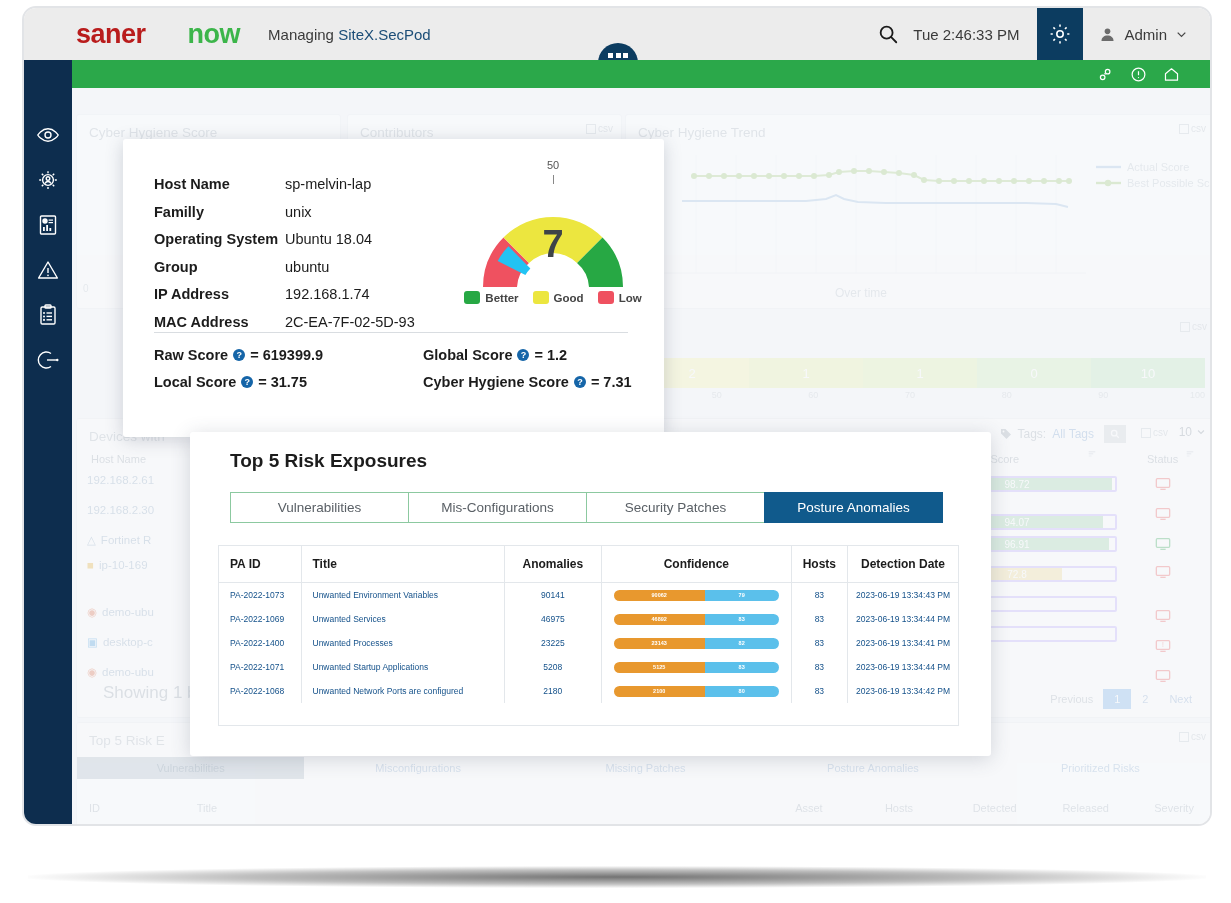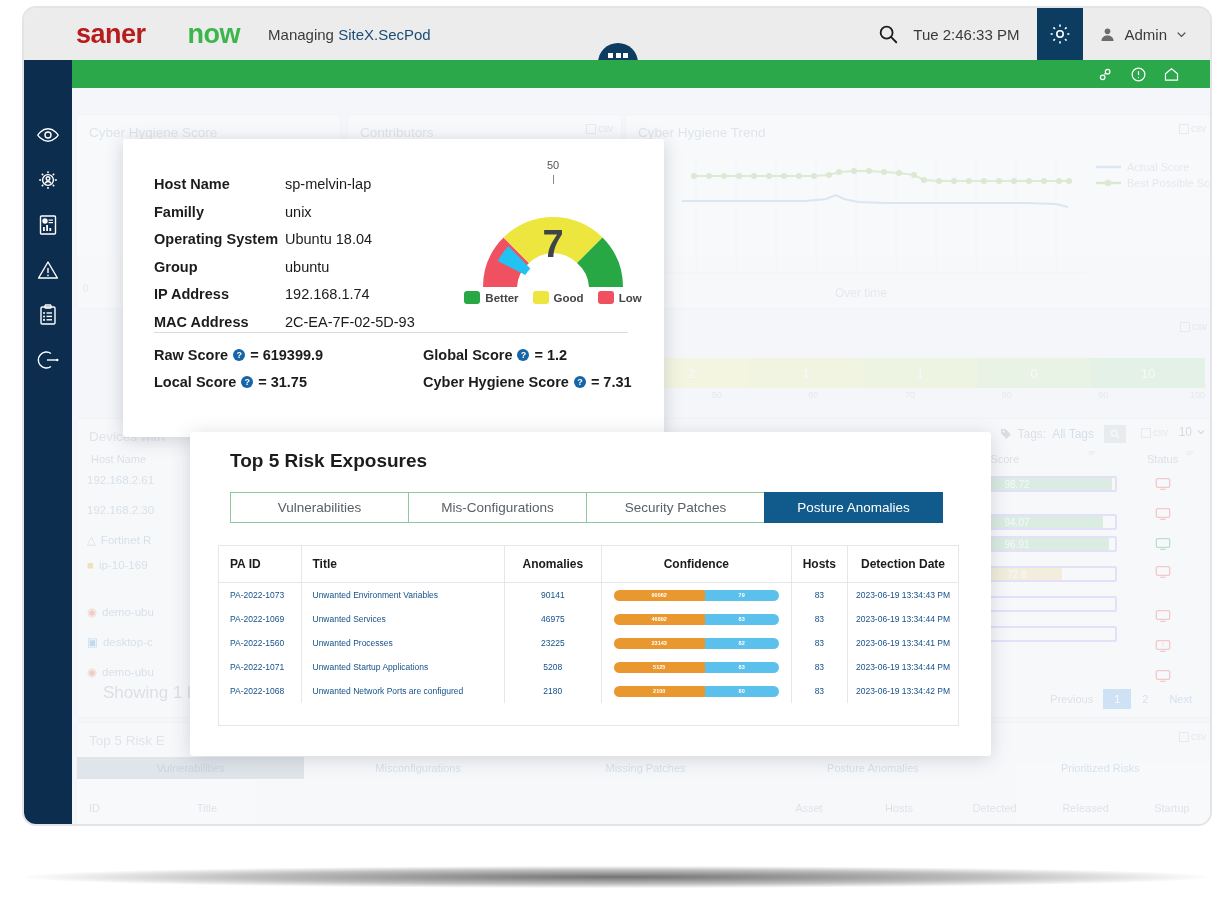--- a/index.html
+++ b/index.html
@@ -591,21 +591,21 @@
           <div>Posture Anomalies</div>
           <div>Prioritized Risks</div>
         </div>
         <div class="bt-head" style="position:absolute;left:0;right:0;top:72px;">
           <span style="width:120px;padding-left:12px;">ID</span>
           <span style="width:600px;">Title</span>
           <span style="width:90px;">Asset</span>
           <span style="width:88px;">Hosts</span>
           <span style="width:90px;">Detected</span>
           <span style="width:92px;">Released</span>
-          <span style="width:60px;">Startup</span>
+          <span style="width:60px;">Severity</span>
         </div>
       </div>
     </div>
 
     <div class="popup-host">
       <div class="host-tbl">
         <div class="r">
           <span class="k">Host Name</span>
           <span class="v">sp-melvin-lap</span>
         </div>
@@ -725,21 +725,21 @@
               <td>
                 <div class="conf-bar">
                   <div class="seg orange" style="width:55%;">46892</div>
                   <div class="seg blue" style="width:45%;">83</div>
                 </div>
               </td>
               <td class="ctr">83</td>
               <td class="ctr">2023-06-19 13:34:44 PM</td>
             </tr>
             <tr>
-              <td class="pad-l">PA-2022-1560</td>
+              <td class="pad-l">PA-2022-1400</td>
               <td class="pad-l">Unwanted Processes</td>
               <td class="ctr">23225</td>
               <td>
                 <div class="conf-bar">
                   <div class="seg orange" style="width:55%;">23143</div>
                   <div class="seg blue" style="width:45%;">82</div>
                 </div>
               </td>
               <td class="ctr">83</td>
               <td class="ctr">2023-06-19 13:34:41 PM</td>

